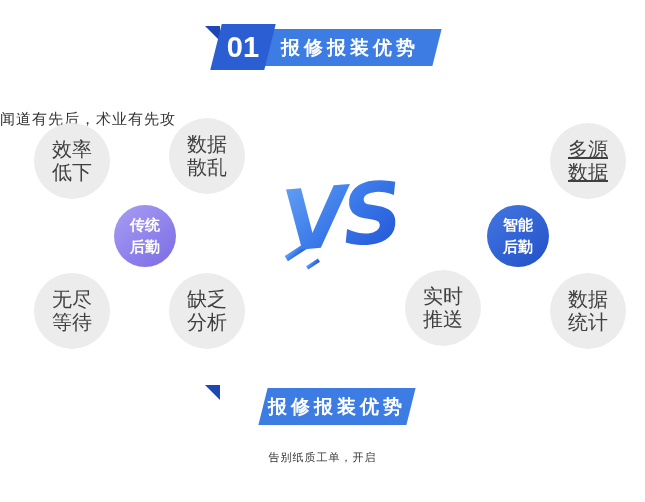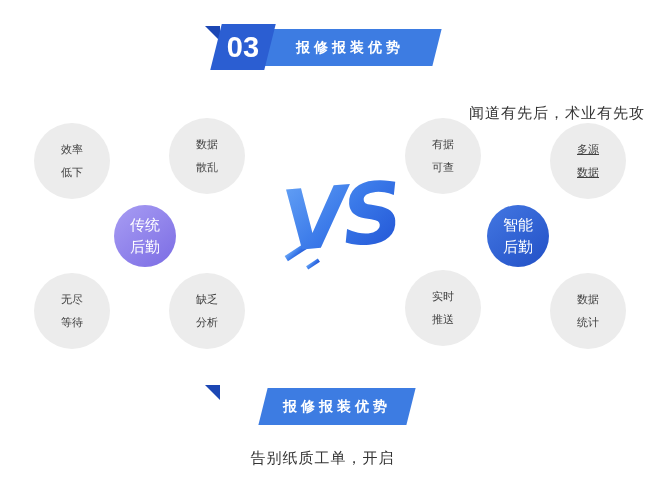--- a/index.html
+++ b/index.html
@@ -6,39 +6,39 @@
   html,body { background:#ffffff; }
   body { font-family:"Liberation Sans","DejaVu Sans",sans-serif; }
   .page { position:relative; width:645px; height:502px; background:#ffffff; overflow:hidden; margin:0 auto; }
 
   
   .ribbon { position:absolute; display:flex; align-items:center; justify-content:center; color:#fff; }
   .ribbon::before { content:""; position:absolute; inset:0; transform:skewX(-14deg); }
   .ribbon span { position:relative; z-index:2; }
   .num-badge { width:54px; height:46px; font-size:29px; font-weight:bold; z-index:2; }
   .num-badge::before { background:#2b5ed2; }
-  .title-badge { height:37px; font-size:14px; font-weight:bold; letter-spacing:4px; z-index:1; }
+  .title-badge { height:37px; font-size:19px; font-weight:bold; letter-spacing:4px; z-index:1; }
   .title-badge::before { background:#3d7ce2; }
   .top-num { left:216px; top:24px; }
   .top-title { left:263px; top:29px; width:174px; }
   .bottom-num { left:216px; top:383px; }
   .bottom-title { left:263px; top:388px; width:148px; }
   .fold { position:absolute; width:15px; height:15px; background:#1c47b4; clip-path:polygon(0 0,100% 0,100% 100%); z-index:0; }
   .fold-top { left:205px; top:26px; }
   .fold-bottom { left:205px; top:385px; }
 
   
-  .subtitle { position:absolute; left:0; right:0; top:104px; text-align:right; font-size:15px; color:#333; letter-spacing:1px; }
-  .footer { position:absolute; left:0; right:0; top:444px; text-align:center; font-size:15px; line-height:27px; color:#333; letter-spacing:1px; }
+  .subtitle { position:absolute; left:0; right:0; top:110px; text-align:left; font-size:15px; color:#333; letter-spacing:1px; }
+  .footer { position:absolute; left:0; right:0; top:444px; text-align:center; font-size:11px; line-height:27px; color:#333; letter-spacing:1px; }
 
   
   .circle { position:absolute; border-radius:50%; display:flex; align-items:center; justify-content:center; text-align:center; }
   .circle span { white-space:pre-line; }
-  .gray { width:76px; height:76px; background:#ececec; color:#404040; font-size:11px; line-height:23px; }
-  .hub { width:62px; height:62px; color:#fff; font-size:15px; font-weight:normal; line-height:22px; }
+  .gray { width:76px; height:76px; background:#ececec; color:#404040; font-size:20px; line-height:23px; }
+  .hub { width:62px; height:62px; color:#fff; font-size:15px; font-weight:bold; line-height:22px; }
   .hub-purple { background:linear-gradient(140deg,#a89df3,#7b6ce4); }
   .hub-blue   { background:linear-gradient(140deg,#4377e2,#2250c6); }
 
   .pos-eff         { left:34px;  top:123px; }
   .pos-scatter     { left:169px; top:118px; }
   .pos-wait        { left:34px;  top:273px; }
   .pos-analysis    { left:169px; top:273px; }
   .pos-hub-left    { left:114px; top:205px; }
   .pos-evidence    { left:405px; top:118px; }
   .pos-multisource { left:550px; top:123px;text-decoration:underline; }
@@ -49,21 +49,21 @@
   
   .vs { position:absolute; left:272px; top:148px; width:135px; height:135px; }
 </style>
 </head>
 <body>
 
 <div class="page">
 
   <div class="fold fold-top"></div>
   <div class="ribbon num-badge top-num">
-    <span>03</span>
+    <span>01</span>
   </div>
   <div class="ribbon title-badge top-title">
     <span>报修报装优势</span>
   </div>
   <div class="subtitle">闻道有先后，术业有先攻</div>
 
   <div class="circle gray pos-eff">
     <span>效率
 低下</span>
   </div>
@@ -90,24 +90,20 @@
         <stop offset="0" stop-color="#6aa7f7"></stop>
         <stop offset="0.5" stop-color="#3a79e9"></stop>
         <stop offset="1" stop-color="#1e4fd2"></stop>
       </linearGradient>
     </defs>
     <rect x="12" y="100" width="28" height="6" fill="url(#vsg)" transform="rotate(-33 26 103)"></rect>
     <rect x="34" y="114" width="14" height="4" fill="url(#vsg)" transform="rotate(-33 41 116)"></rect>
     <text x="68" y="98" text-anchor="middle" font-size="84" font-style="italic" font-weight="bold" font-family="DejaVu Sans, sans-serif" letter-spacing="-5" fill="url(#vsg)" transform="rotate(-5 68 68)">VS</text>
   </svg>
 
-  <div class="circle gray pos-evidence">
-    <span>有据
-可查</span>
-  </div>
   <div class="circle gray pos-multisource">
     <span>多源
 数据</span>
   </div>
   <div class="circle gray pos-push">
     <span>实时
 推送</span>
   </div>
   <div class="circle gray pos-stats">
     <span>数据

